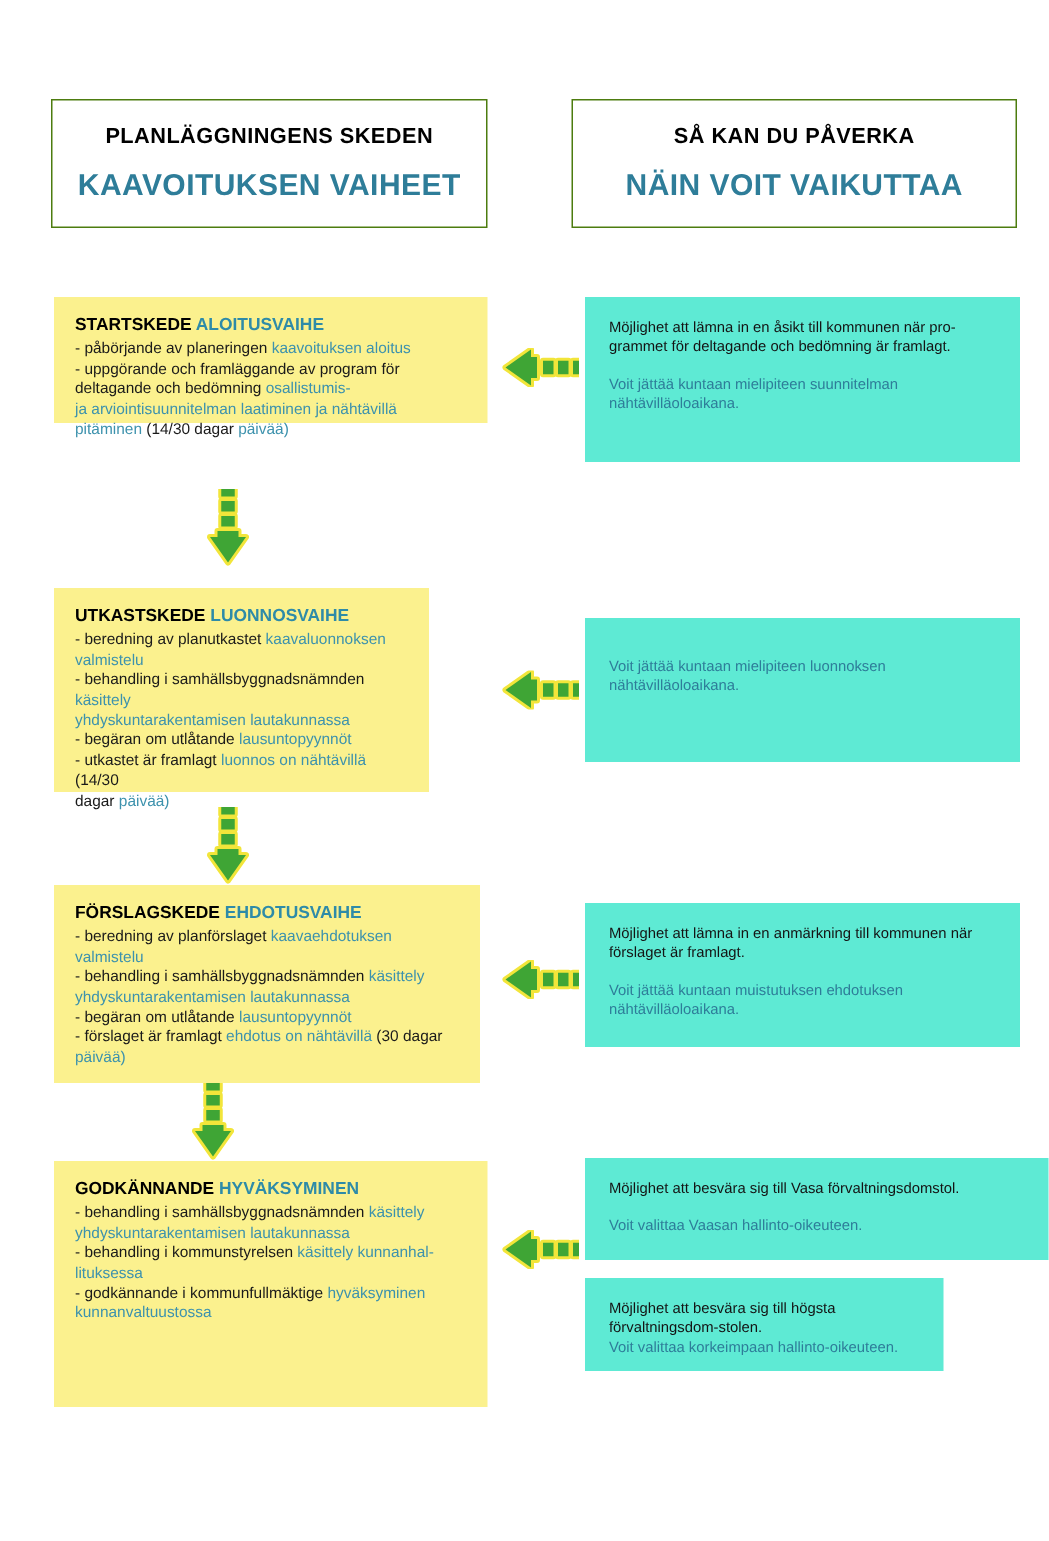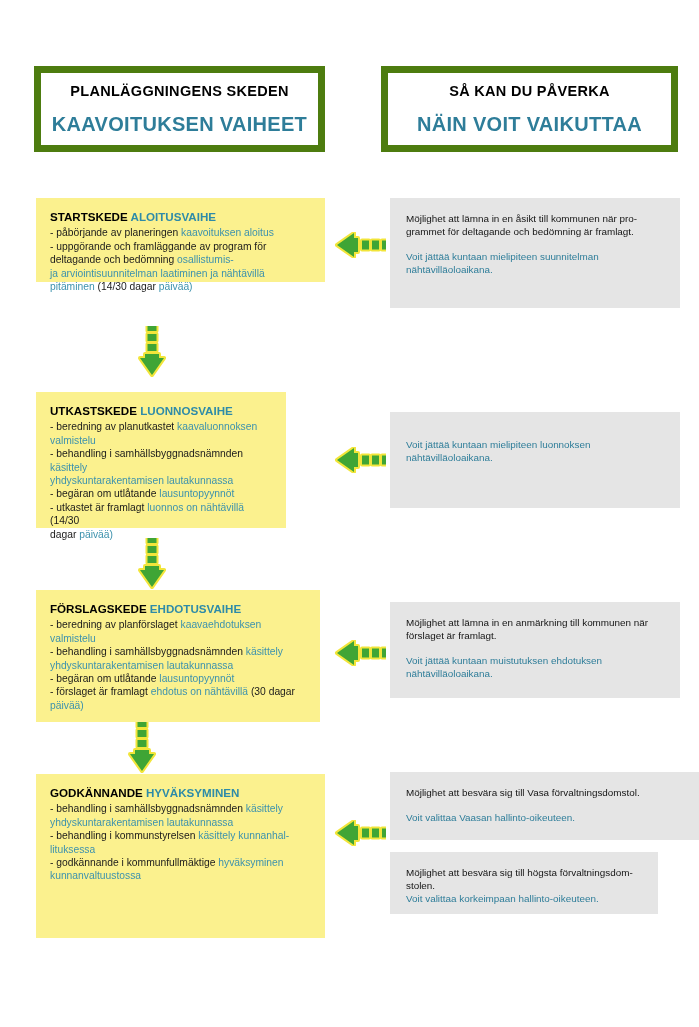--- a/index.html
+++ b/index.html
@@ -11,21 +11,21 @@
     width: 699px;
     height: 1027px;
     position: relative;
     font-family: "Liberation Sans", sans-serif;
     overflow: hidden;
   }
 
   
   .header-box {
     position: absolute;
-    border: 7px solid #4d7c0f;
+    border: 1px solid #4d7c0f;
     background: #ffffff;
     box-sizing: border-box;
     display: flex;
     flex-direction: column;
     align-items: center;
     justify-content: center;
   }
   .header-box .hl-sv {
     font-size: 14.5px;
     font-weight: bold;
@@ -61,21 +61,21 @@
   }
   .stage-box .stage-title .sv { color: #000000; }
   .stage-box .stage-title .fi { color: #2E8BA8; }
   .stage-box .line { white-space: normal; }
   .sv { color: #1a1a1a; }
   .fi { color: #3D92AD; }
 
   
   .green-box {
     position: absolute;
-    background: #e5e5e5;
+    background: #5eead4;
     box-sizing: border-box;
     padding: 14px 16px;
     font-size: 9.9px;
     line-height: 13px;
     color: #141414;
   }
   .green-box .g-sv { color: #141414; display: block; }
   .green-box .g-gap { display: block; height: 12px; }
   .green-box .g-fi { color: #2E7D99; display: block; }
   .green-box.tight .g-gap { height: 0px; }
@@ -327,21 +327,21 @@
     <span class="fi">kunnanvaltuustossa</span>
   </div>
 </div>
 
 <div class="green-box" id="green-4" style="left:390px; top:772px; width:314px; height:68px;">
   <span class="g-sv">Möjlighet att besvära sig till Vasa förvaltningsdomstol.</span>
   <span class="g-gap"></span>
   <span class="g-fi">Voit valittaa Vaasan hallinto-oikeuteen.</span>
 </div>
 
-<div class="green-box tight" id="green-5" style="left:390px; top:852px; width:268px; height:62px;">
+<div class="green-box tight" id="green-5" style="left:390px; top:852px; width:239px; height:62px;">
   <span class="g-sv">Möjlighet att besvära sig till högsta förvaltningsdom-stolen.</span>
   <span class="g-gap"></span>
   <span class="g-fi">Voit valittaa korkeimpaan hallinto-oikeuteen.</span>
 </div>
 
 <div class="arrow-left" style="left:334px; top:820px;">
   <svg viewBox="0 0 52 26">
     <g stroke="#F2E53A" stroke-width="4" fill="none" stroke-linejoin="round">
       <path d="M20 6 L20 1 L3 13 L20 25 L20 20 L24 20 L24 6 Z"></path>
       <rect x="28" y="8.5" width="7" height="9"></rect>

